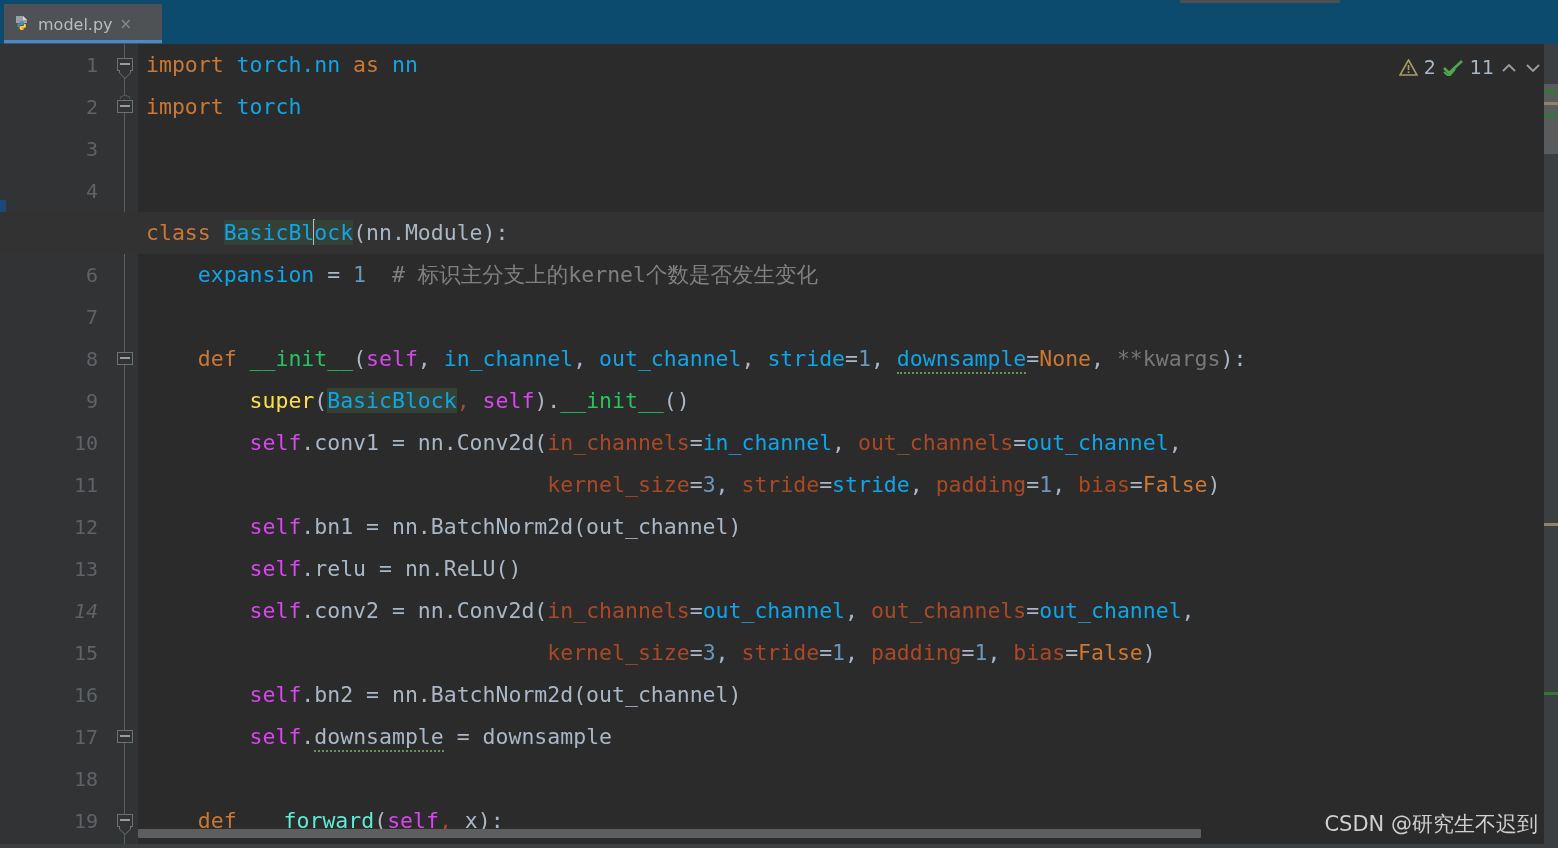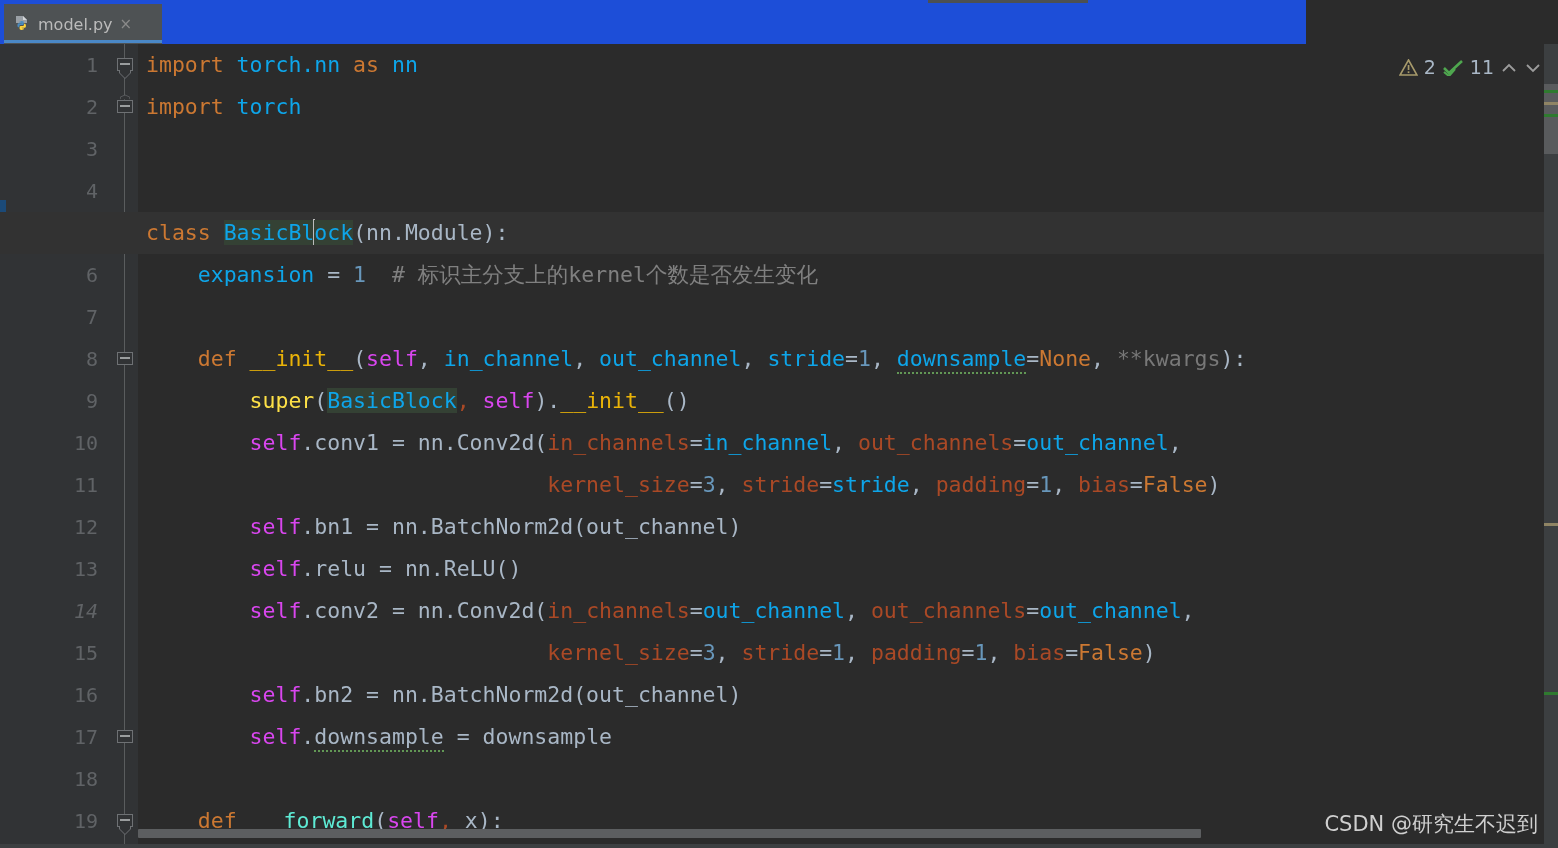--- a/index.html
+++ b/index.html
@@ -6,22 +6,22 @@
   html, body {
     width: 1558px; height: 848px;
     background: #2b2b2b;
     font-family: "DejaVu Sans Mono", monospace;
     overflow: hidden;
   }
   #app { position: relative; width: 1558px; height: 848px; background: #2b2b2b; }
 
   
   .tabbar {
-    position: absolute; left: 0; top: 0; width: 1306px; height: 44px;
-    background: #1d4ed8;
+    position: absolute; left: 0; top: 0; width: 1558px; height: 44px;
+    background: #0c4a6e;
     text-align: center;
   }
   .tab {
     position: absolute; left: 4px; top: 4px; width: 158px; height: 40px;
     background: #4e5254;
     display: flex; align-items: center; padding: 0 8px 0 10px;
     cursor: default;
   }
   .tab-underline {
     position: absolute; left: 4px; top: 40px; width: 158px; height: 3px;
@@ -84,21 +84,21 @@
     font-family: "DejaVu Sans Mono", monospace;
     font-size: 21.5px; color: #a9b7c6; letter-spacing: 0px;
   }
 
   
   .kw   { color: #cc7832; }
   .id   { color: #0ea5e9; }
   .num  { color: #6897bb; }
   .com  { color: #808080; }
   .self { color: #d946ef; }
-  .mag  { color: #eab308; }
+  .mag  { color: #22c55e; }
   .fn   { color: #5eead4; margin-left: 34px; }
   .kwarg{ color: #aa4926; }
   .builtin { color: #fde047; }
   .gray { color: #787878; }
   .punct{ color: #a9b7c6; }
 
   .hl-ident { background: #344134; }
   .squiggle {
     border-bottom: 2px dotted #629755;
     padding-bottom: 1px;

